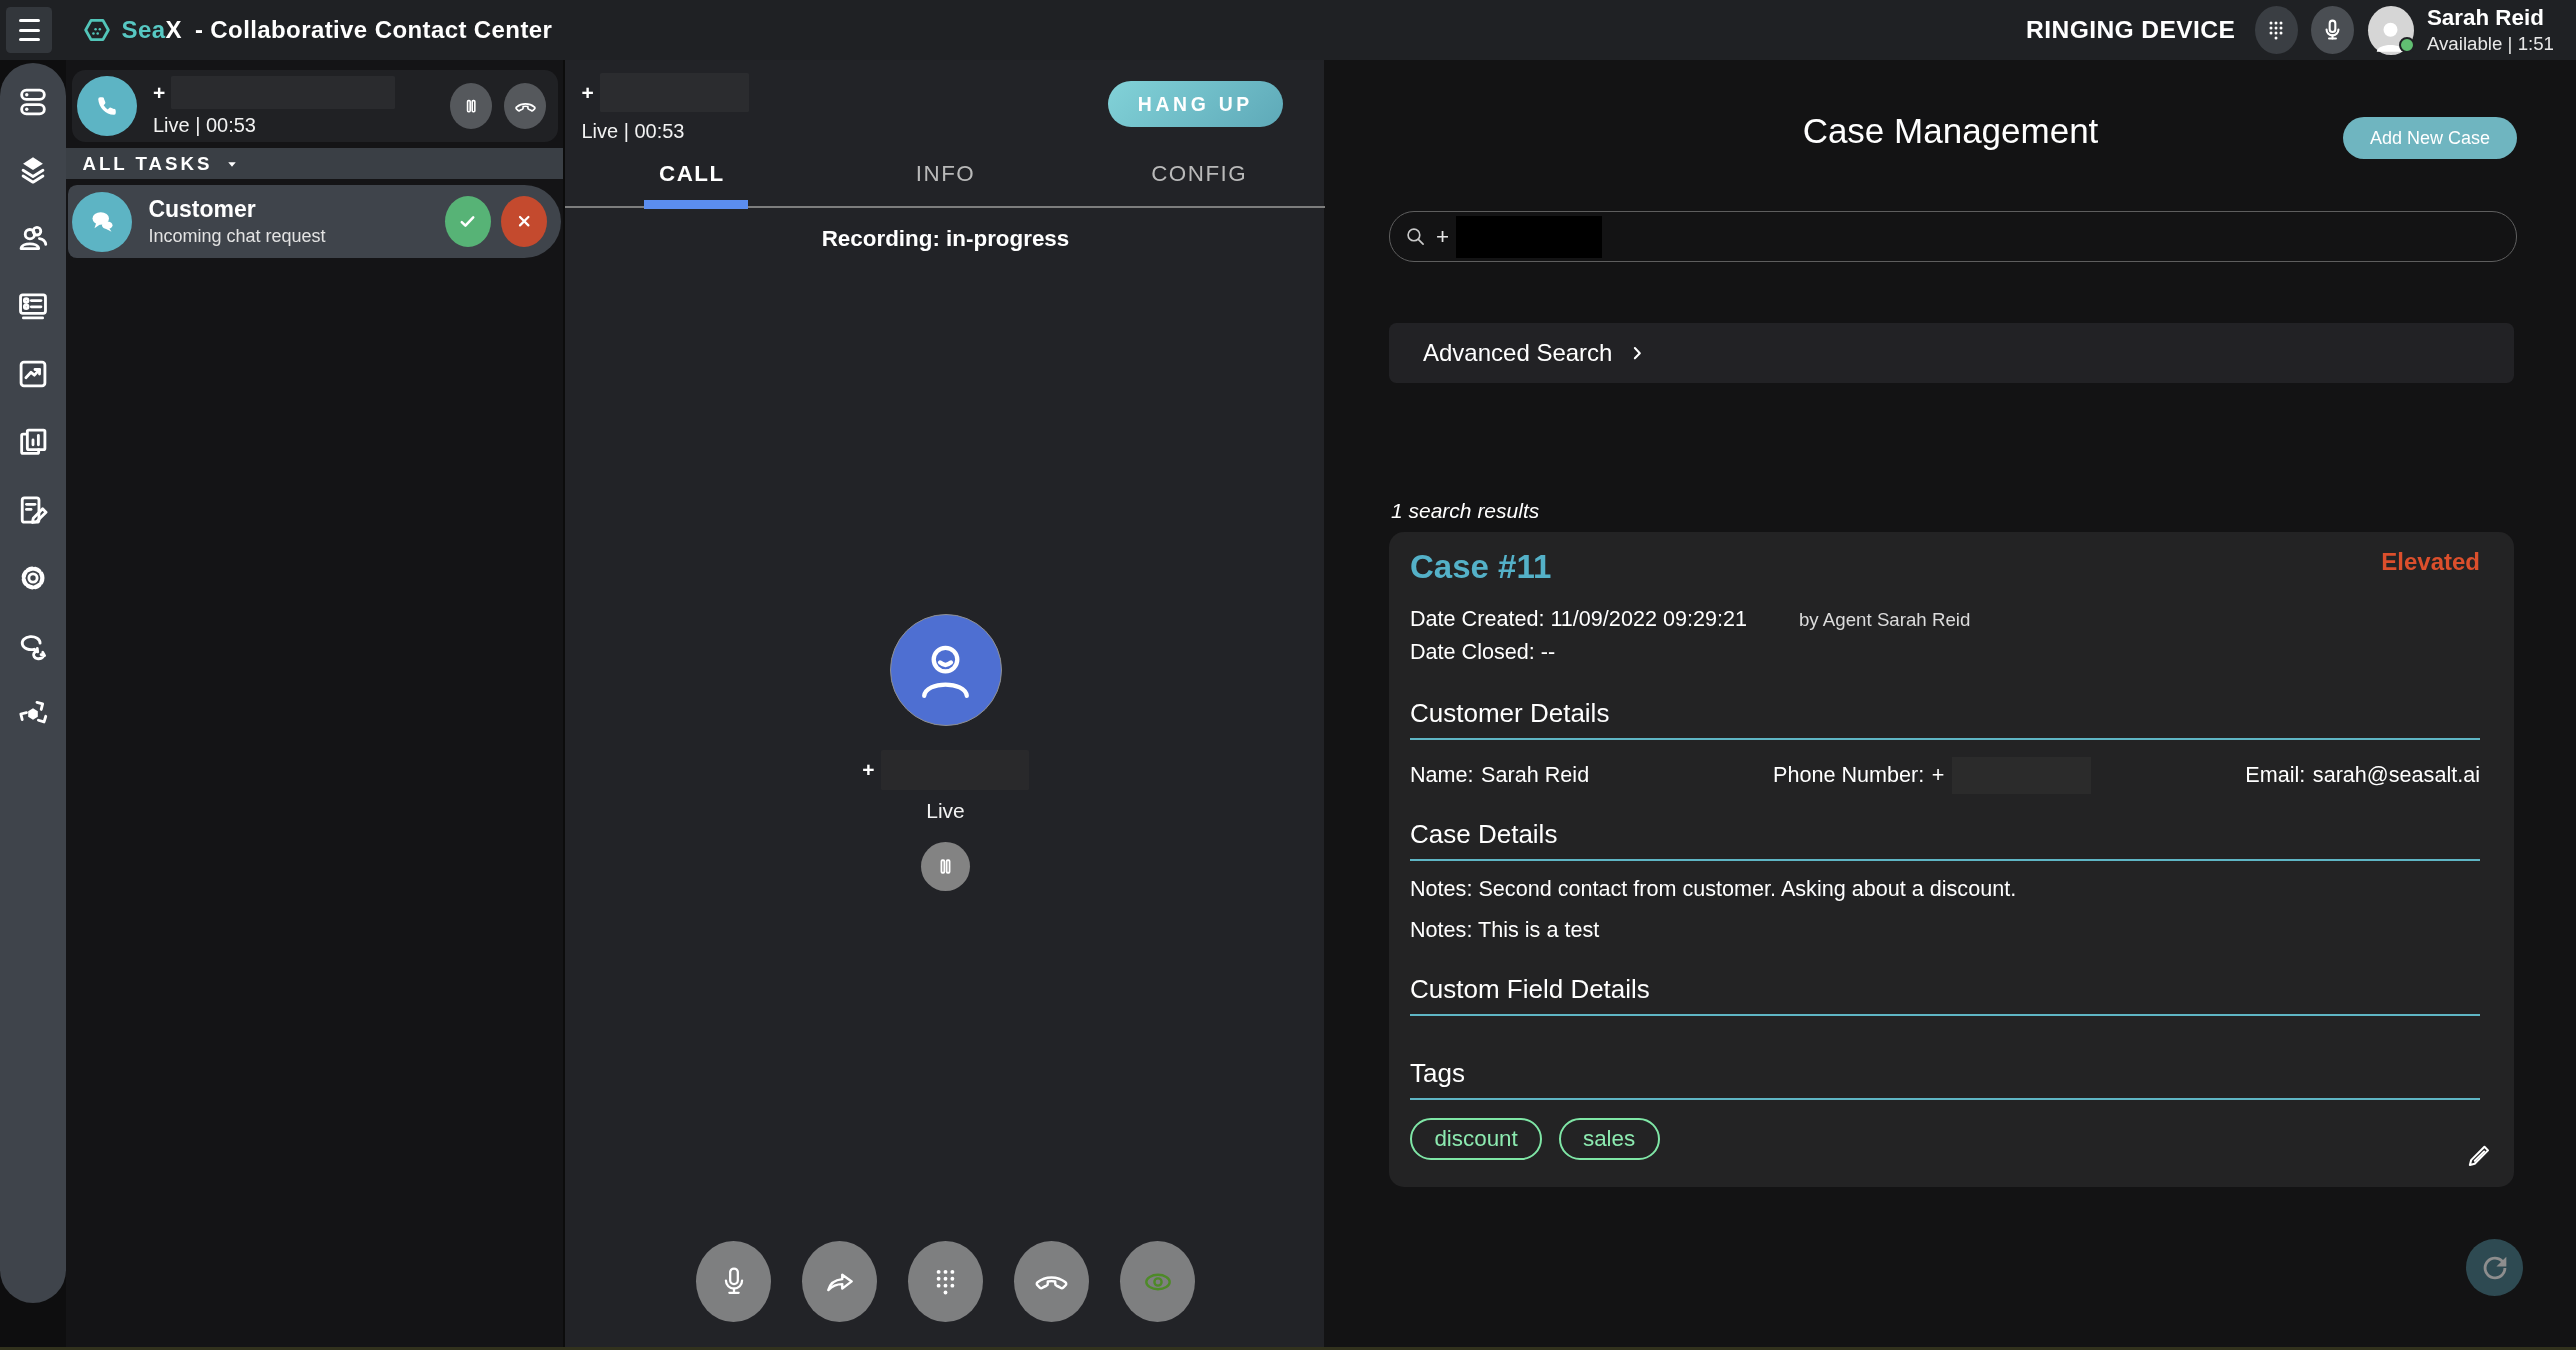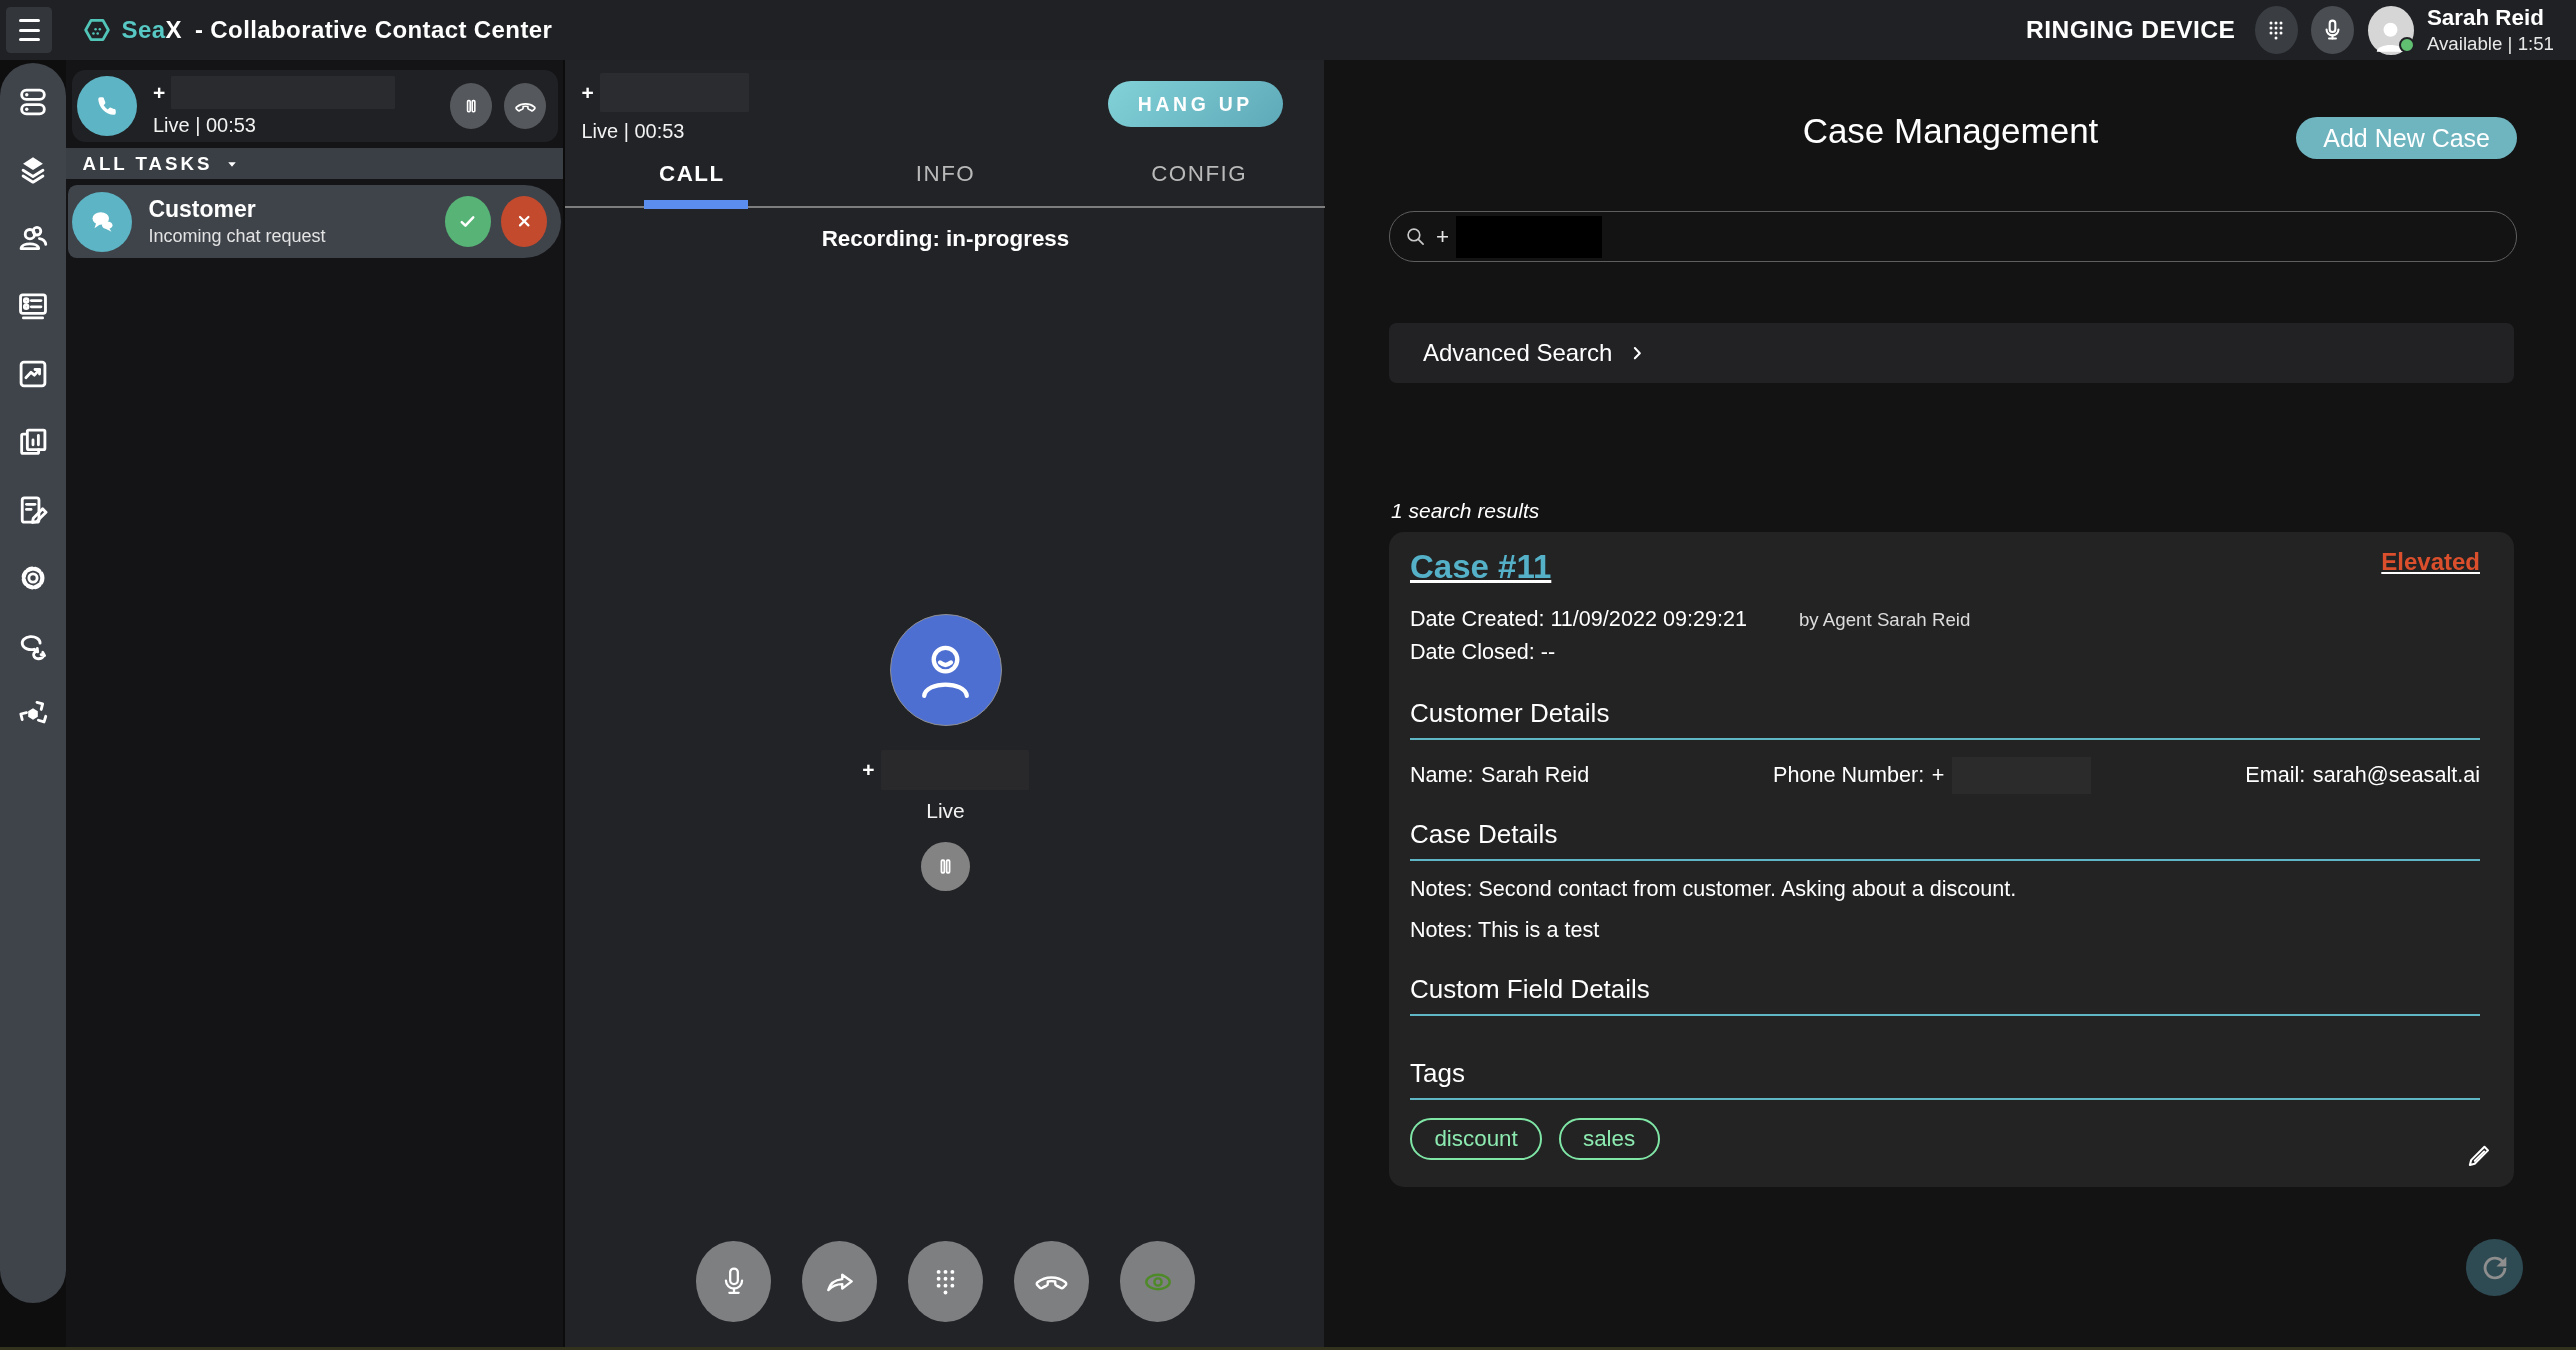--- a/index.html
+++ b/index.html
@@ -92,33 +92,33 @@
     justify-content:center; gap:31px; }
   .ctl { width:75px; height:81px; border-radius:50%; background:#7e7f80; display:flex;
     align-items:center; justify-content:center; cursor:pointer; }
 
   
   .case-panel { position:absolute; left:1325px; top:0; width:1251px; height:1291px; background:#131314; }
   .case-header { position:absolute; left:0; top:30px; width:1251px; height:82px; }
   .case-title { position:absolute; left:0; width:1251px; text-align:center; top:21px;
     font-size:35px; font-weight:400; }
   .add-case-btn { position:absolute; right:59px; top:27px; height:42px; padding:0 27px; border-radius:21px;
-    background:#6fb5c0; color:#fff; font-size:25px; display:flex; align-items:center; cursor:pointer; }
+    background:#6fb5c0; color:#fff; font-size:18px; display:flex; align-items:center; cursor:pointer; }
   .search-box { position:absolute; left:64px; top:151px; width:1128px; height:51px;
     border:1.5px solid #5e5e5e; border-radius:25px; display:flex; align-items:center;
     padding-left:13.4px; gap:7.5px; cursor:text; }
   .search-box .plus { font-size:22.4px; color:#e6e6e6; }
   .redact-black { display:inline-block; width:146px; height:42px; background:#000; }
   .adv-search { position:absolute; left:64px; top:263px; width:1125px; height:60px; background:#222225;
     border-radius:7.5px; display:flex; align-items:center; gap:13.4px; padding-left:34px; cursor:pointer; }
   .adv-search .label { font-size:24px; }
   .results-count { position:absolute; left:66px; top:439px; font-style:italic; font-size:21px; }
   .case-card { position:absolute; left:64px; top:472px; width:1125px; height:655px; background:#232324;
     border-radius:15px; padding:16.4px 34px 0 21px; }
-  .cc-title-row { display:flex; align-items:flex-start;text-decoration:underline; }
+  .cc-title-row { display:flex; align-items:flex-start; }
   .case-num { font-size:33px; font-weight:700; color:#54b1c8; }
   .case-status { margin-left:auto; font-size:24px; font-weight:700; color:#dc4f2c; }
   .date-row { margin-top:19.4px; font-size:21.6px; }
   .date-row .by { font-size:18.7px; color:#dcdcdc; margin-left:46px; }
   .date-row.closed { margin-top:7.5px; }
   .section-h { font-size:26px; font-weight:500; padding-bottom:9px; border-bottom:2.2px solid #5fb6c5; }
   .sec-customer { margin-top:33px; }
   .cust-row { margin-top:16.4px; display:grid; grid-template-columns:363px 1fr auto; font-size:21.6px; align-items:center; }
   .cust-row .cell { display:flex; align-items:center; gap:7.5px; }
   .cust-row .right { justify-content:flex-end; }

